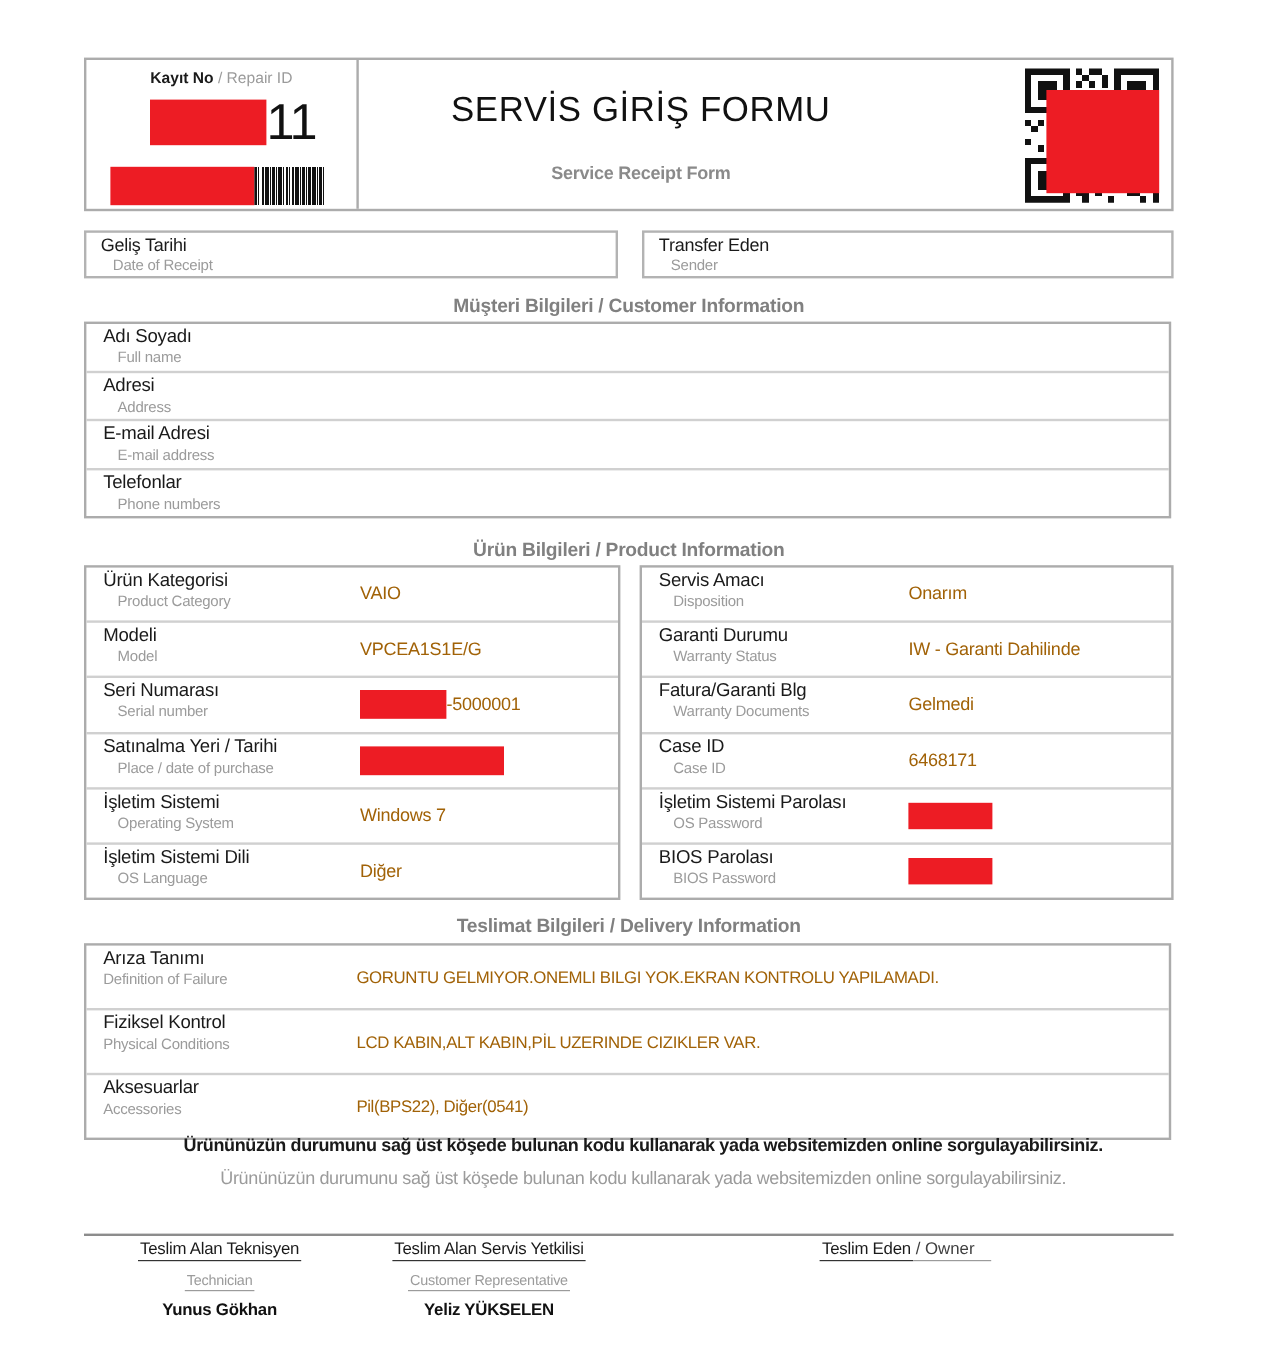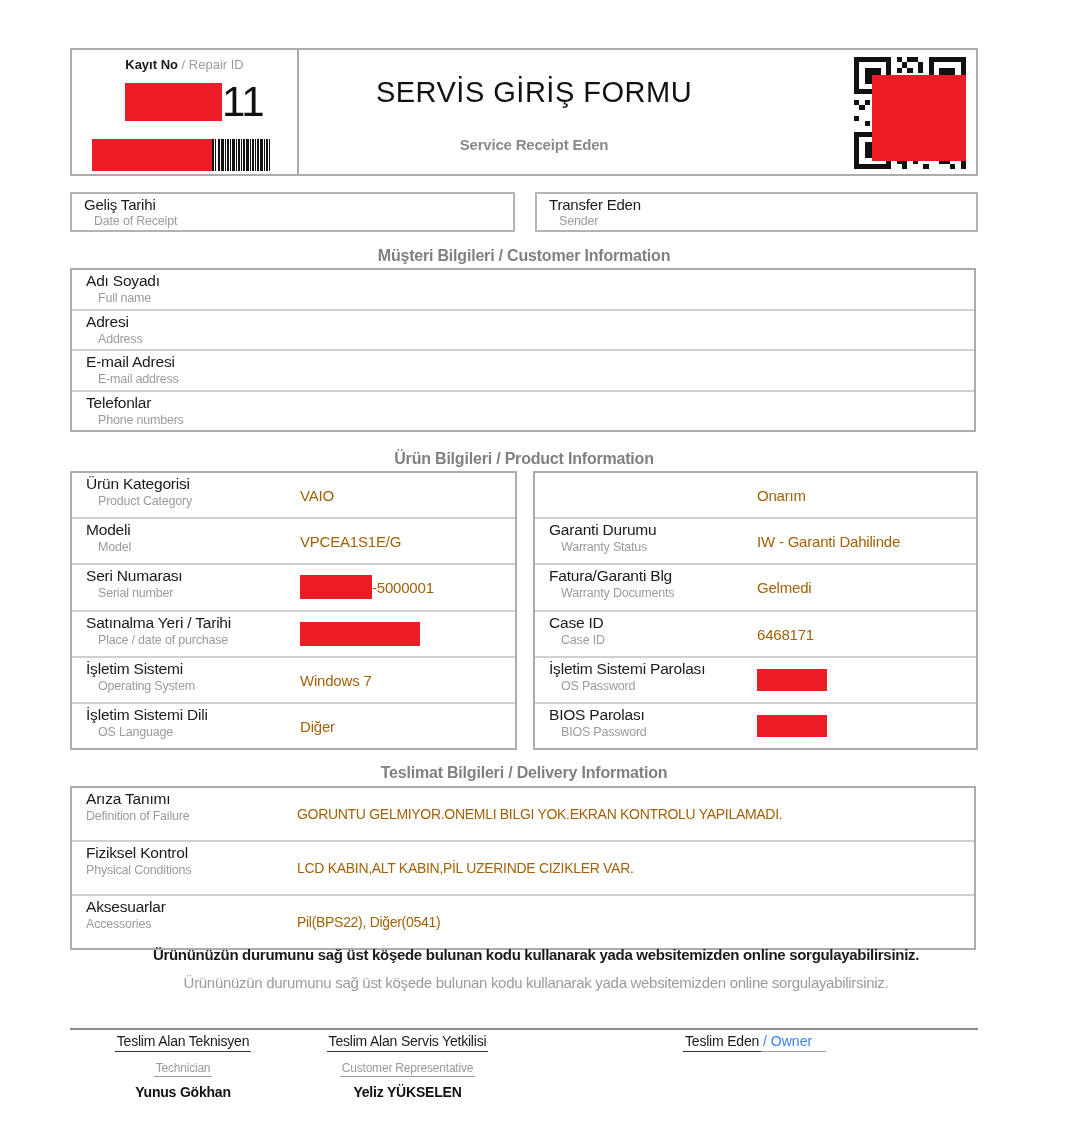--- a/index.html
+++ b/index.html
@@ -81,21 +81,21 @@
   .sig-col{position:absolute;text-align:center;}
   #sig-1{left:88px;top:1032px;width:190px;}
   #sig-2{left:300px;top:1032px;width:215px;}
   #sig-3{left:683px;top:1032px;text-align:left;}
   .sig-tr{display:inline-block;font-size:14px;color:#1a1a1a;letter-spacing:-0.2px;
     border-bottom:1px solid #333;padding:0 2px 2px 2px;}
   .sig-en{display:inline-block;font-size:12px;color:#9b9b9b;letter-spacing:-0.2px;
     border-bottom:1px solid #9b9b9b;padding:0 2px 1px 2px;margin-top:9px;}
   .sig-name{font-size:14px;font-weight:bold;color:#111;margin-top:7px;letter-spacing:-0.2px;}
   .sig-inline .sig-tr{border-bottom:1px solid #333;}
-  .sig-inline .owner{display:inline-block;font-size:14px;color:#3b82f6;
+  .sig-inline .owner{display:inline-block;font-size:14px;color:#404040;
     border-bottom:1px solid #9b9b9b;padding:0 14px 2px 2px;}
 </style>
 </head>
 <body>
 
 <div class="page">
 
   <div class="header-box">
     <div class="kayit-cell">
       <div class="kayit-label">
@@ -128,21 +128,21 @@
             <rect x="48" y="0" width="3" height="32" fill="#111"></rect>
           <rect x="52" y="0" width="1" height="32" fill="#111"></rect>
             <rect x="54" y="0" width="2" height="32" fill="#111"></rect>
           <rect x="57" y="0" width="1" height="32" fill="#111"></rect>
         </svg>
       </div>
     </div>
     <div class="title-cell">
       <div class="title-wrap">
         <h1 class="form-title">SERVİS GİRİŞ FORMU</h1>
-        <div class="form-subtitle">Service Receipt Eden</div>
+        <div class="form-subtitle">Service Receipt Form</div>
       </div>
       <div class="qr-wrap">
         <svg class="qr-svg" viewBox="0 0 21 21" shape-rendering="crispEdges">
           <g fill="#111">
             <rect x="0" y="0" width="7" height="7"></rect>
               <rect x="14" y="0" width="7" height="7"></rect>
               <rect x="0" y="14" width="7" height="7"></rect>
           </g>
           <g fill="#fff">
             <rect x="1" y="1" width="5" height="5"></rect>
@@ -281,20 +281,24 @@
       <div class="labels">
           <div class="tr">İşletim Sistemi Dili</div>
           <div class="en">OS Language</div>
         </div>
       <div class="value">Diğer</div>
     </div>
   </div>
 
   <div class="rows-box" id="box-product-right">
     <div class="row">
+      <div class="labels">
+          <div class="tr">Servis Amacı</div>
+          <div class="en">Disposition</div>
+        </div>
       <div class="value">Onarım</div>
     </div>
     <div class="row">
       <div class="labels">
           <div class="tr">Garanti Durumu</div>
           <div class="en">Warranty Status</div>
         </div>
       <div class="value">IW - Garanti Dahilinde</div>
     </div>
     <div class="row">

